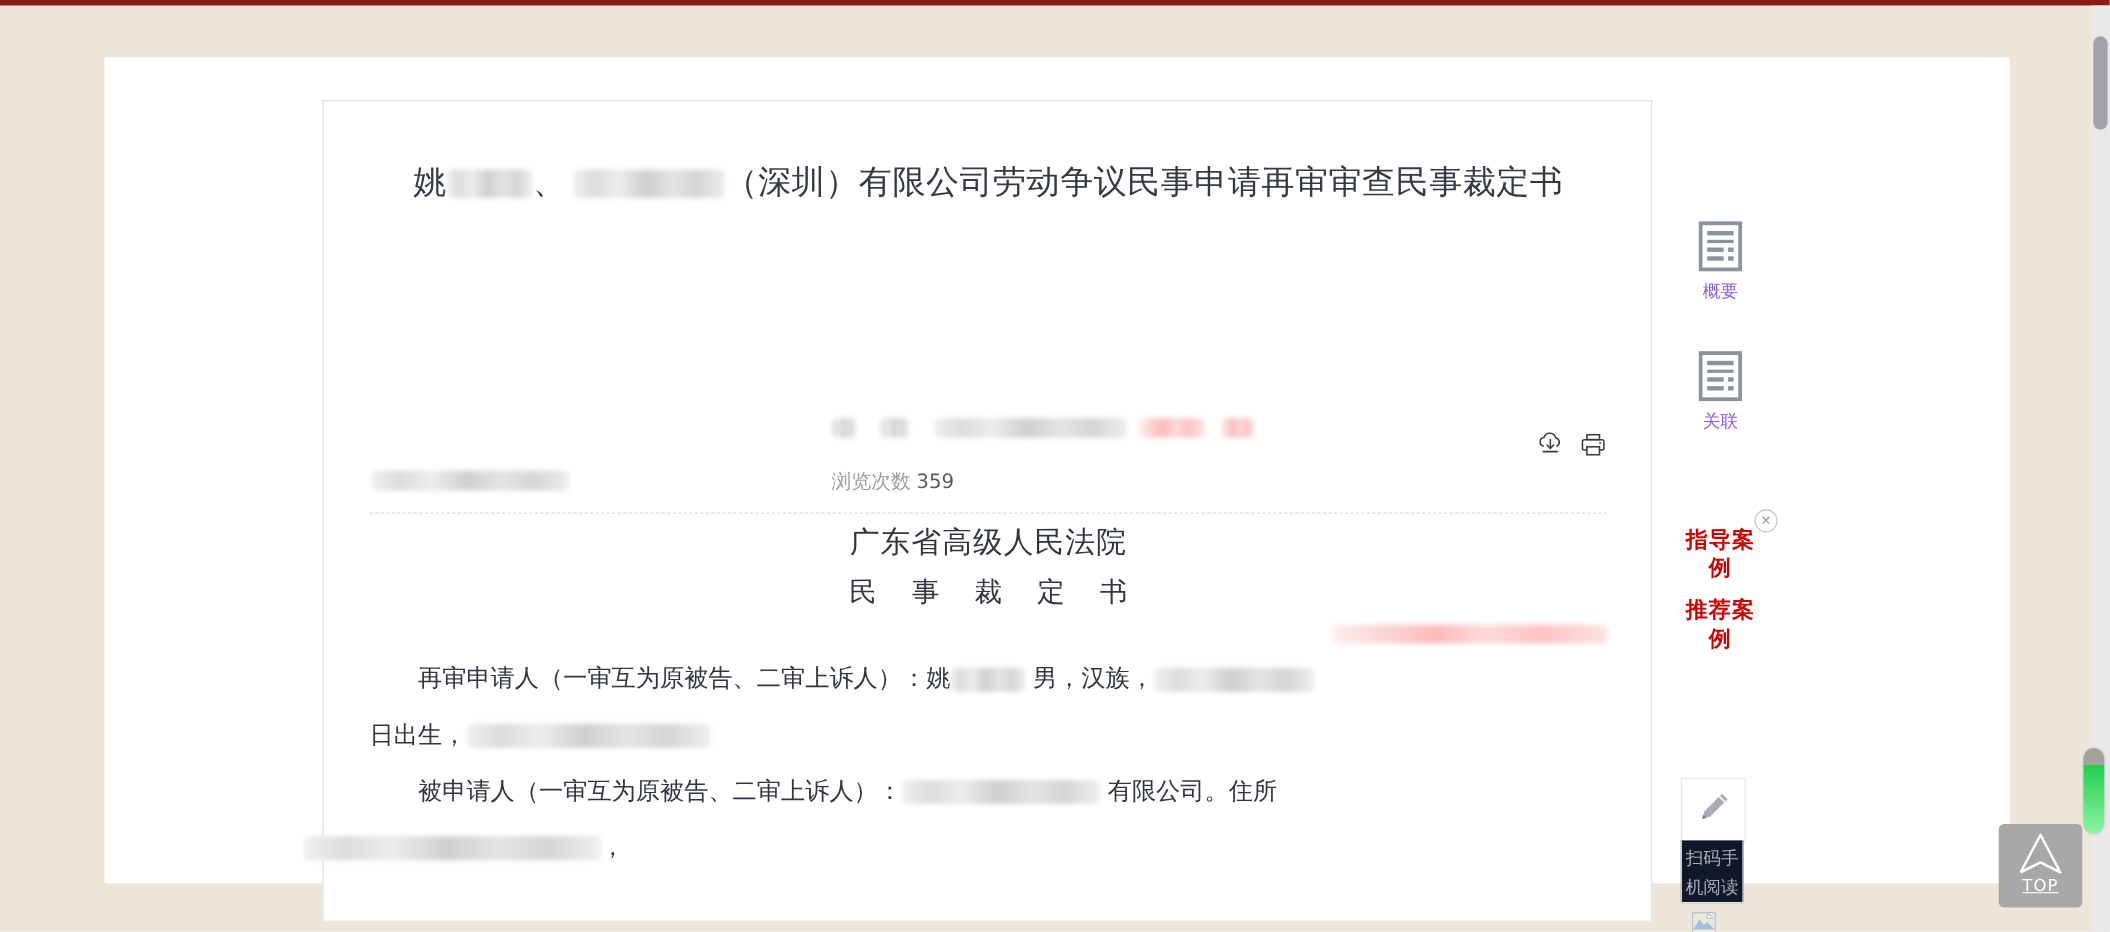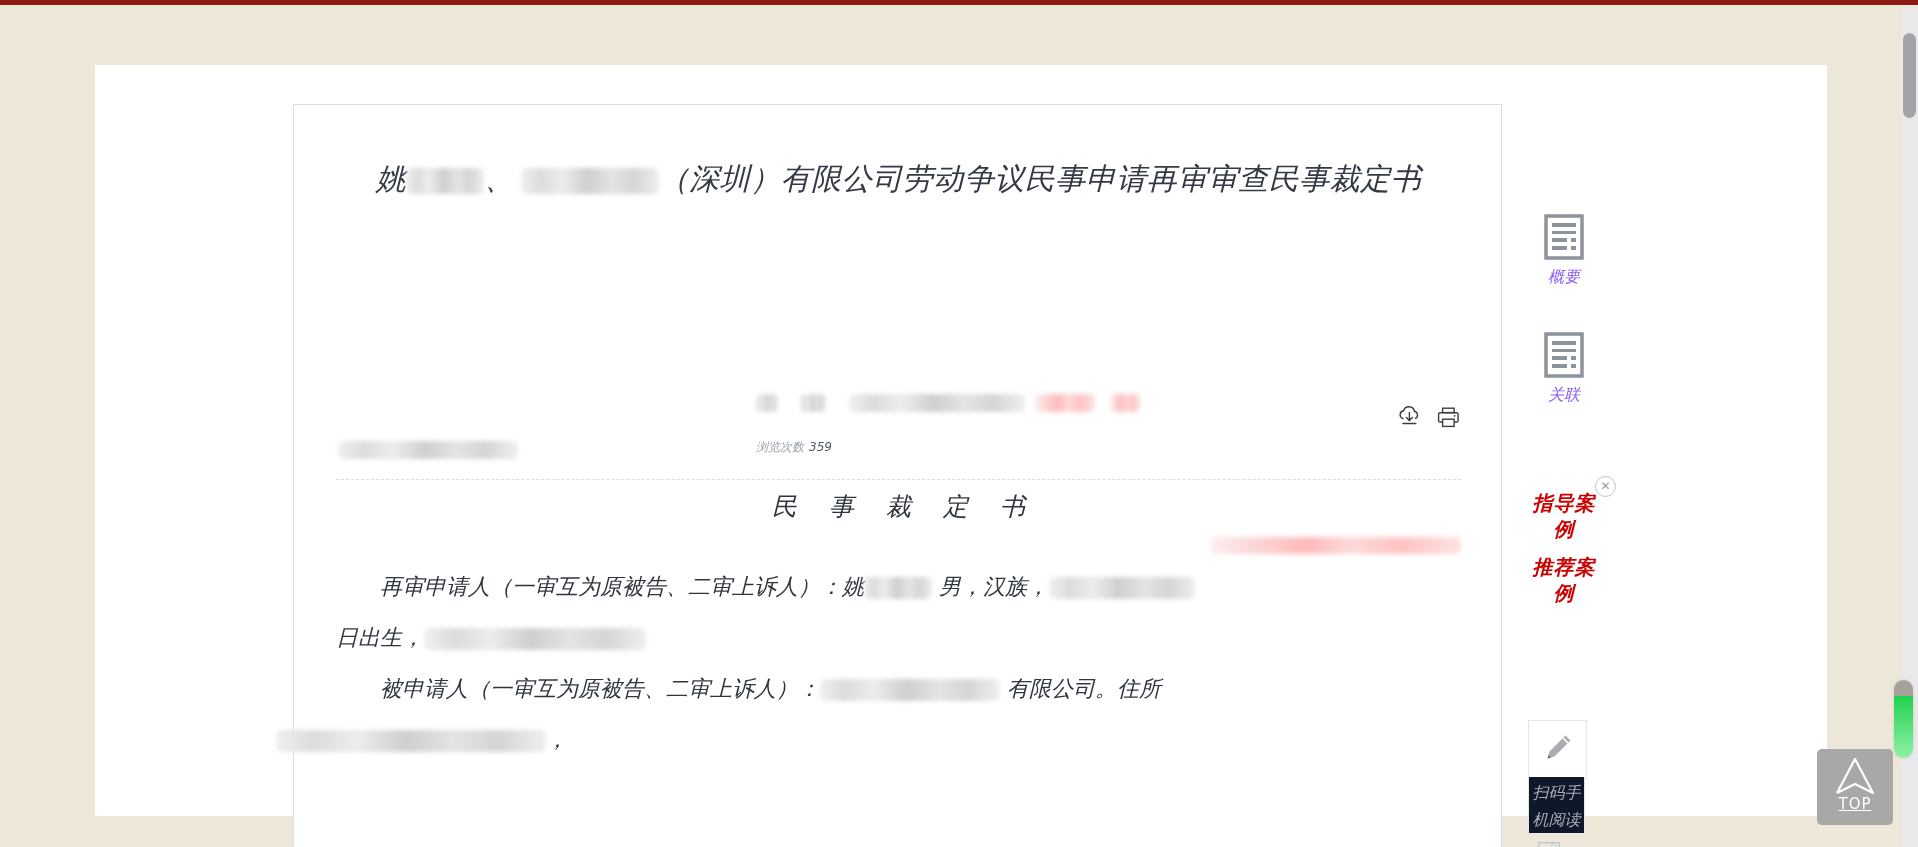--- a/index.html
+++ b/index.html
@@ -20,26 +20,25 @@
     position: absolute;
     top: 0; left: 0;
     width: 1918px;
     height: 5px;
     background: #8c1b13;
   }
 
   
   #page-container {
     position: absolute;
-    top: 65px;
+    top: 52px;
     left: 95px;
     width: 1732px;
     height: 751px;
     background: #ffffff;
-    font-style: italic;
   }
 
   
   #doc-panel {
     position: absolute;
     top: 39px;
     left: 198px;
     width: 1209px;
     height: 746px;
     border: 1px solid #dcdcdc;
@@ -131,21 +130,21 @@
     position: absolute;
     top: 10px;
     left: 420px;
     width: 420px;
     height: 22px;
   }
   #meta-views {
     position: absolute;
     top: 56px;
     left: 420px;
-    font-size: 12px;
+    font-size: 18px;
     color: #9aa0a8;
     font-family: "DejaVu Sans", "Liberation Sans", sans-serif;
   }
   #meta-views b {
     color: #555c66;
     font-weight: normal;
     margin-left: 5px;
   }
   #meta-actions {
     position: absolute;
@@ -407,20 +406,21 @@
             <rect x="6.6" y="3.2" width="11.5" height="4.4" fill="none" stroke="#3c3c3c" stroke-width="1.4"></rect>
             <path d="M4.2 7.8 h16.3 a1.6 1.6 0 0 1 1.6 1.6 v6 a1.6 1.6 0 0 1 -1.6 1.6 h-16.3 a1.6 1.6 0 0 1 -1.6 -1.6 v-6 a1.6 1.6 0 0 1 1.6 -1.6 z" fill="none" stroke="#3c3c3c" stroke-width="1.4"></path>
             <rect x="6.6" y="14.2" width="11.5" height="7.2" fill="#ffffff" stroke="#3c3c3c" stroke-width="1.4"></rect>
             <circle cx="18.6" cy="10.8" r="0.9" fill="#3c3c3c"></circle>
           </svg>
         </span>
       </div>
     </div>
 
     <div id="doc-body">
+      <div class="court-name">广东省高级人民法院</div>
       <div class="court-doctype">民 事 裁 定 书</div>
 
       <div style="text-align:right;height:24px;margin-top:6px;">
         <span class="redact-pink" style="width:250px;height:17px;"></span>
       </div>
 
       <div class="body-p">
         <span>再审申请人（一审互为原被告、二审上诉人）：姚</span><span class="redact" style="width:68px;height:22px;"></span>
         <span>男，汉族，</span><span class="redact" style="width:146px;height:22px;"></span>
       </div>

